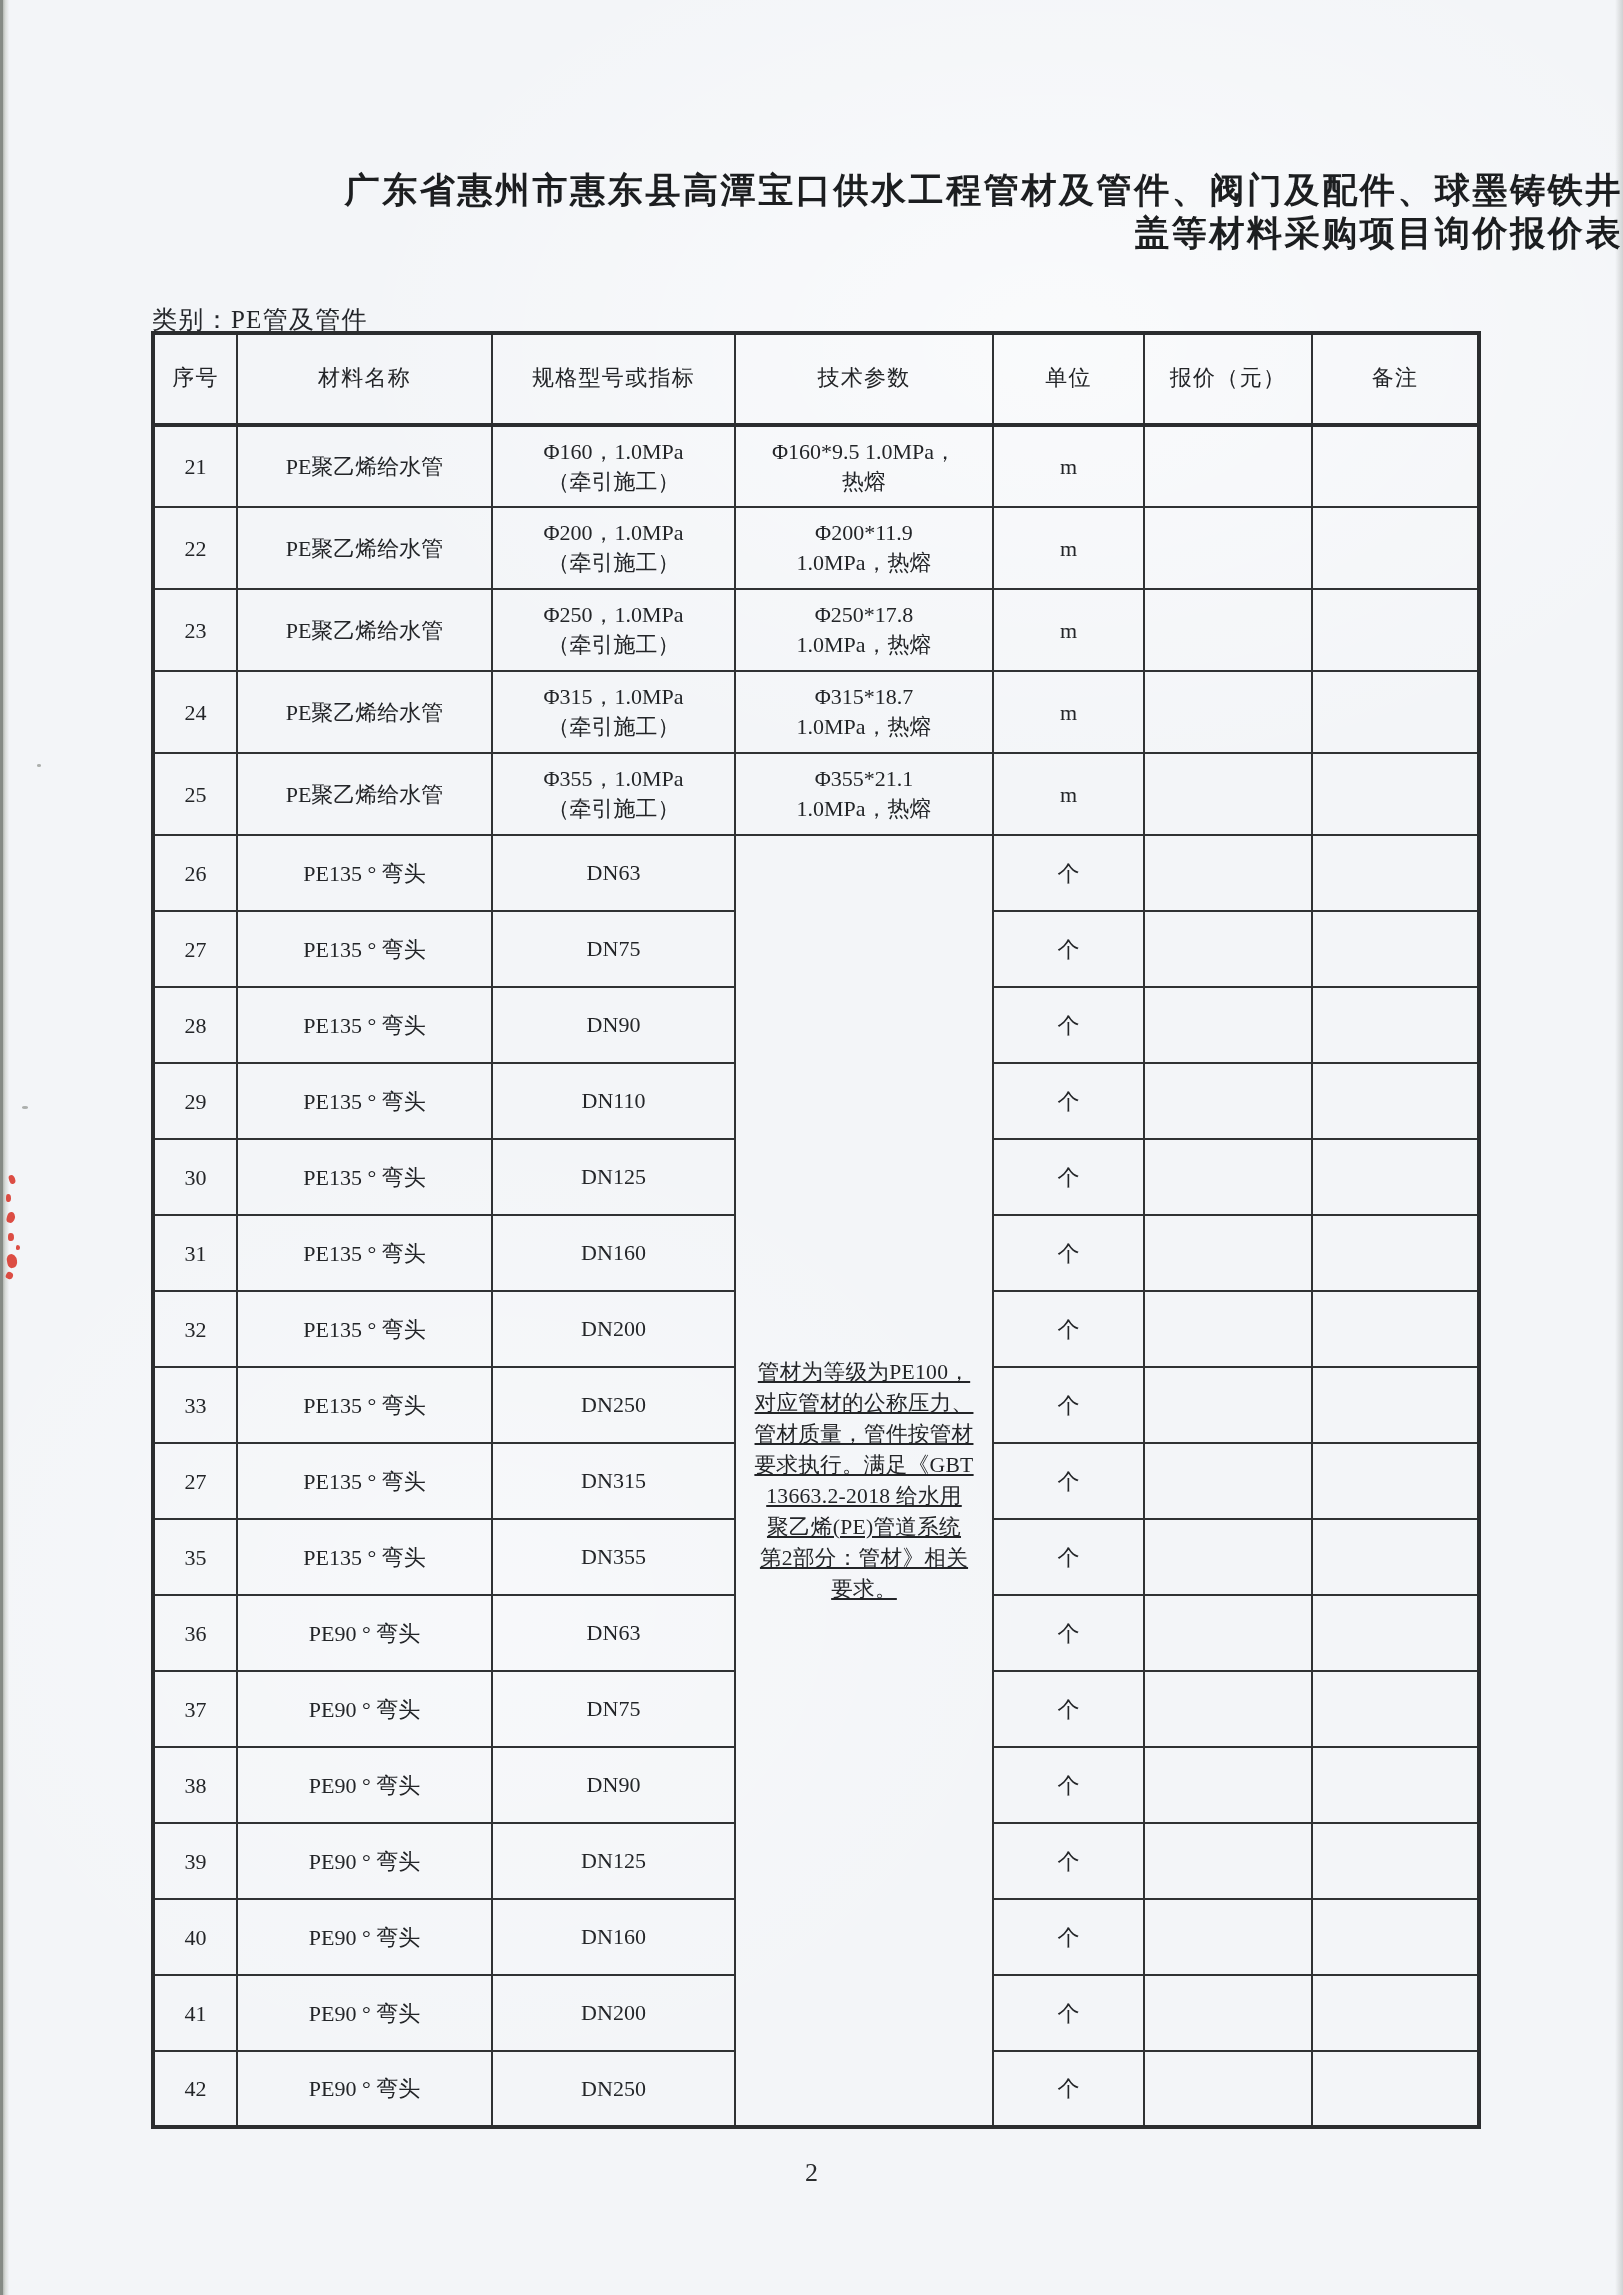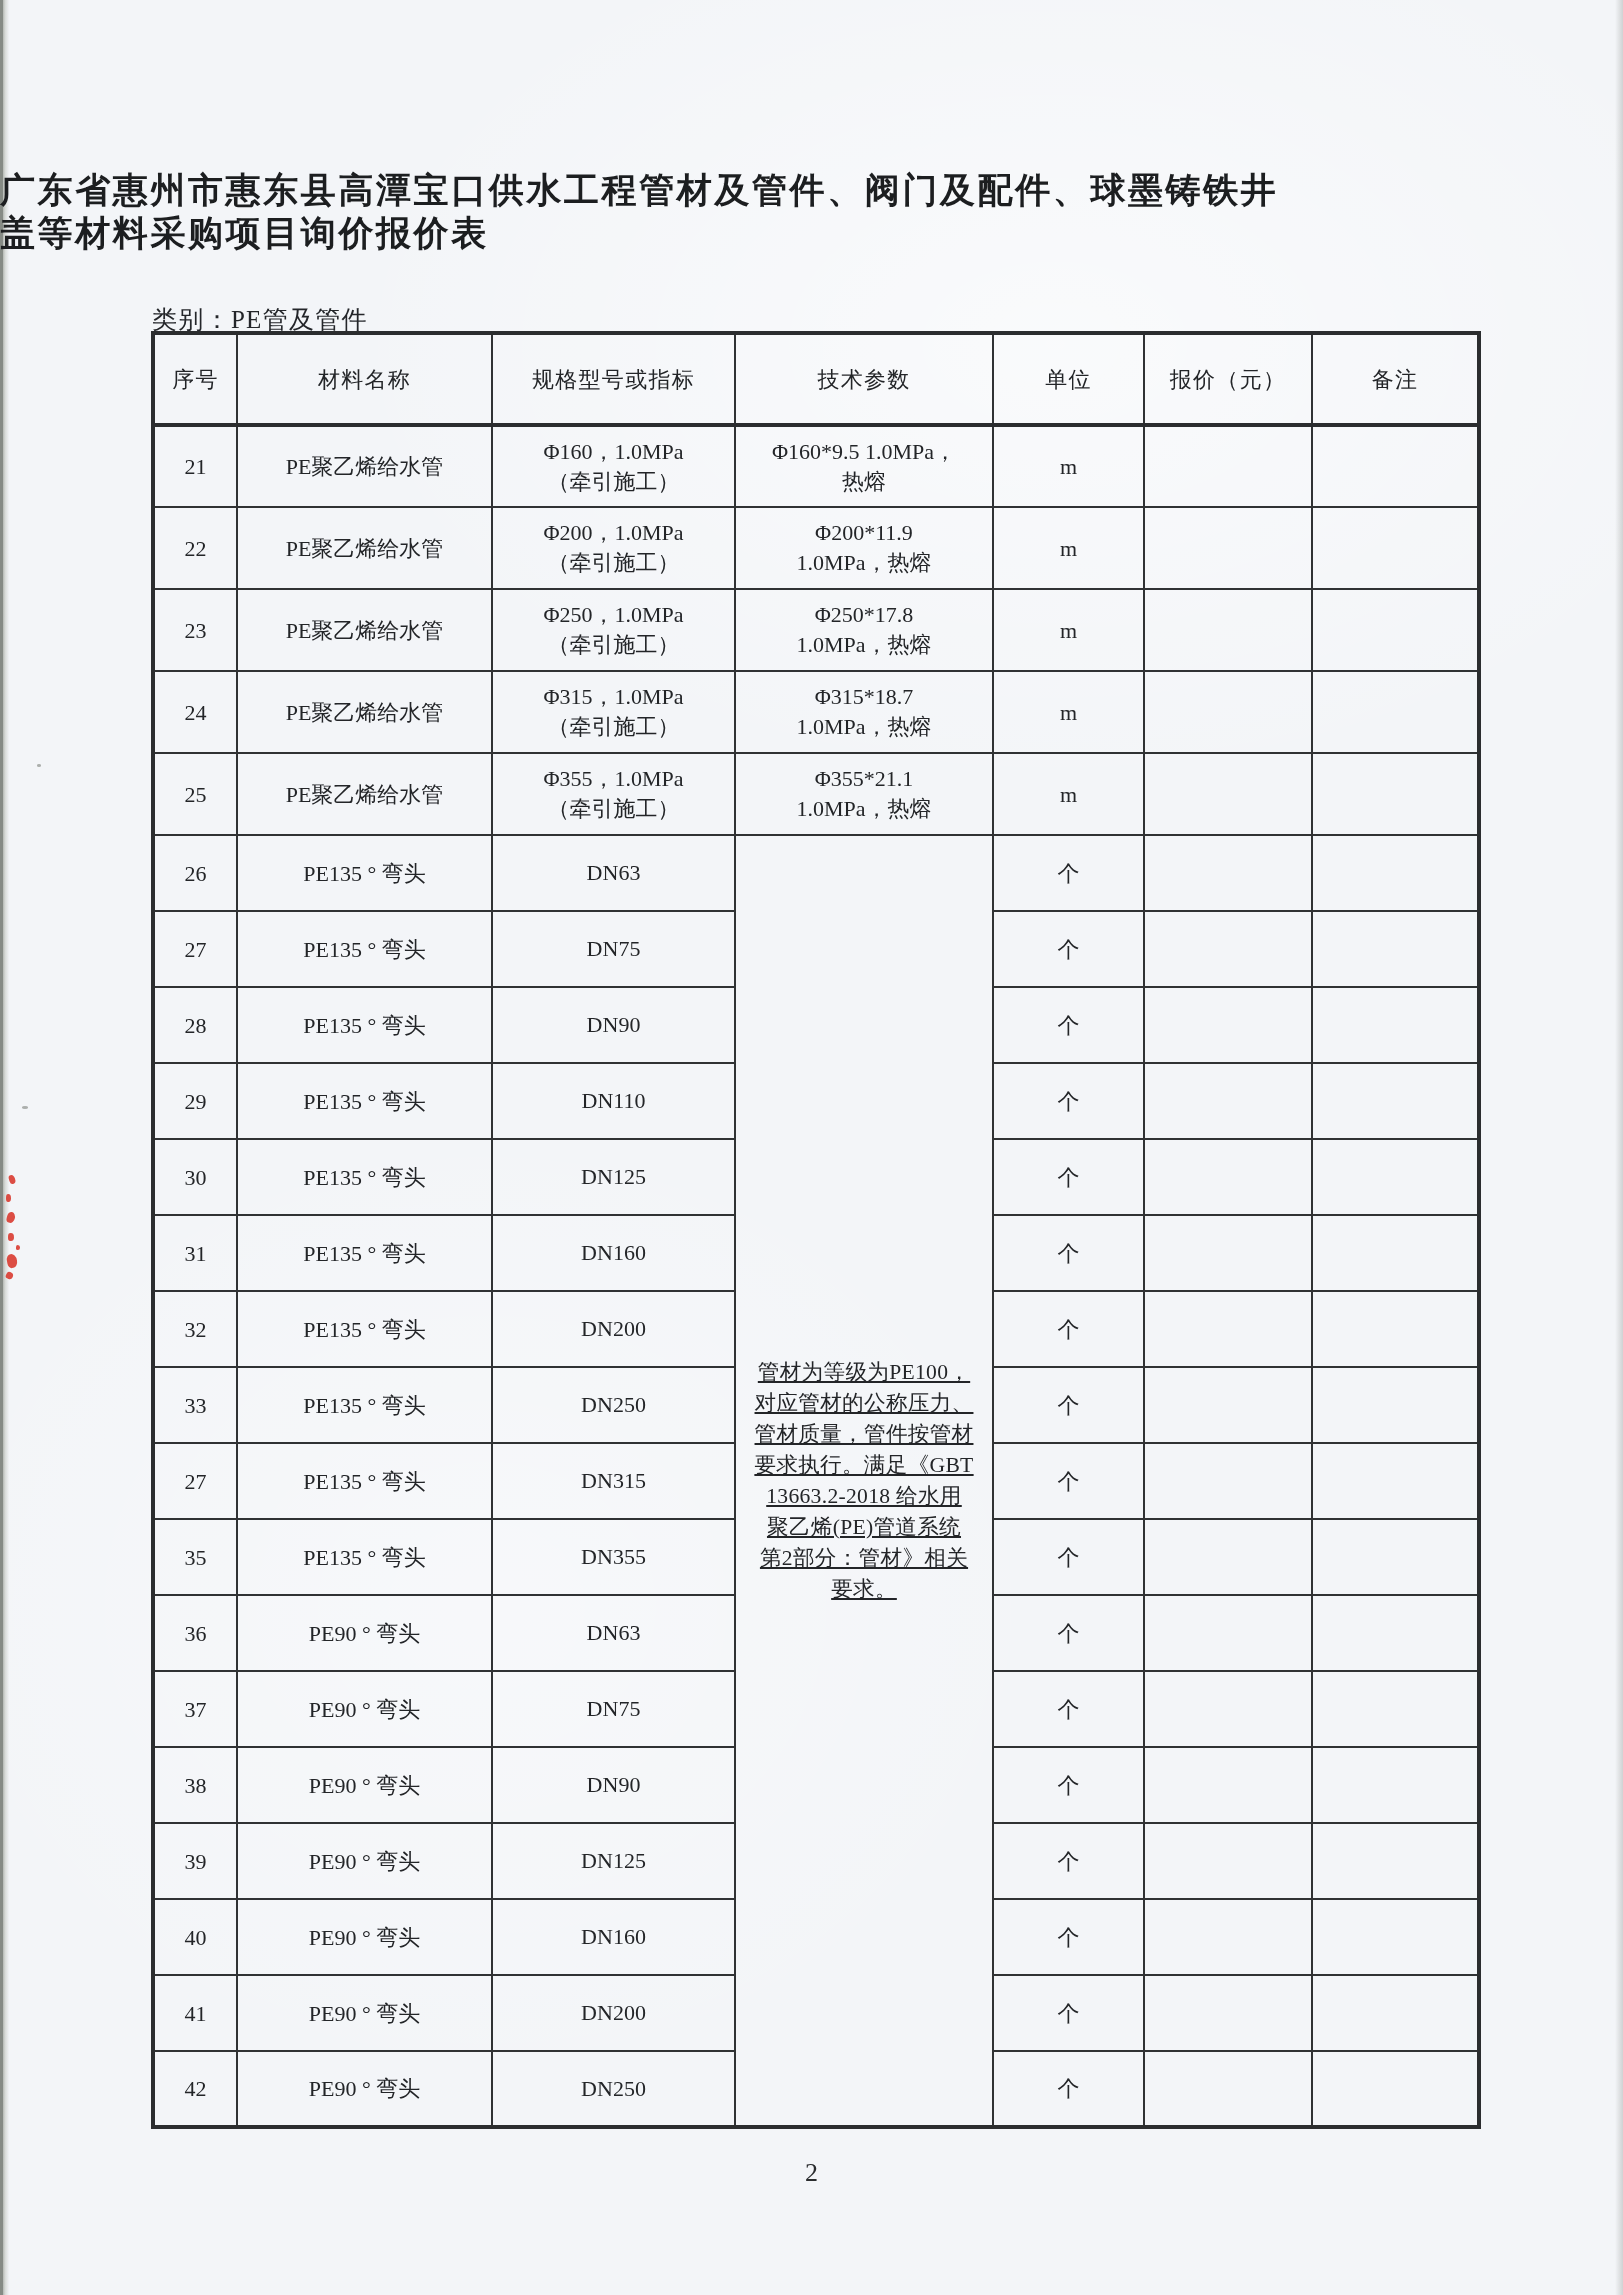--- a/index.html
+++ b/index.html
@@ -45,21 +45,21 @@
     border-radius: 50%;
     opacity: 0.8;
   }
 
   .title {
     position: absolute;
     top: 169px;
     left: 0;
     width: 1623px;
     margin: 0;
-    text-align: left;
+    text-align: right;
     font-size: 35px;
     font-weight: bold;
     letter-spacing: 2.6px;
     line-height: 43px;
     white-space: pre-line;
     color: #1c1e20;
   }
 
   .category {
     position: absolute;
@@ -84,21 +84,21 @@
   .quote-table th, .quote-table td {
     border: 2px solid #303234;
     text-align: center;
     vertical-align: middle;
     padding: 0 13px;
     font-weight: normal;
     line-height: 29px;
     overflow: hidden;
   }
   .quote-table thead tr { height: 92px; }
-  .quote-table thead th { border-bottom: 4.6px solid #2b2d2f; letter-spacing: 1.3px; }
+  .quote-table thead th { border-bottom: 4.6px solid #2b2d2f; letter-spacing: 1.3px; font-family: Liberation Mono, monospace; }
 
   tr.row-pipe    { height: 82px; }
   tr.row-fitting { height: 76px; }
 
   td[data-name="cell-spec"],
   td[data-name="cell-tech-params"] { padding: 0 33px; line-height: 30px; }
 
   td.tech-note {
     white-space: pre-line;
     font-size: 21.6px;

